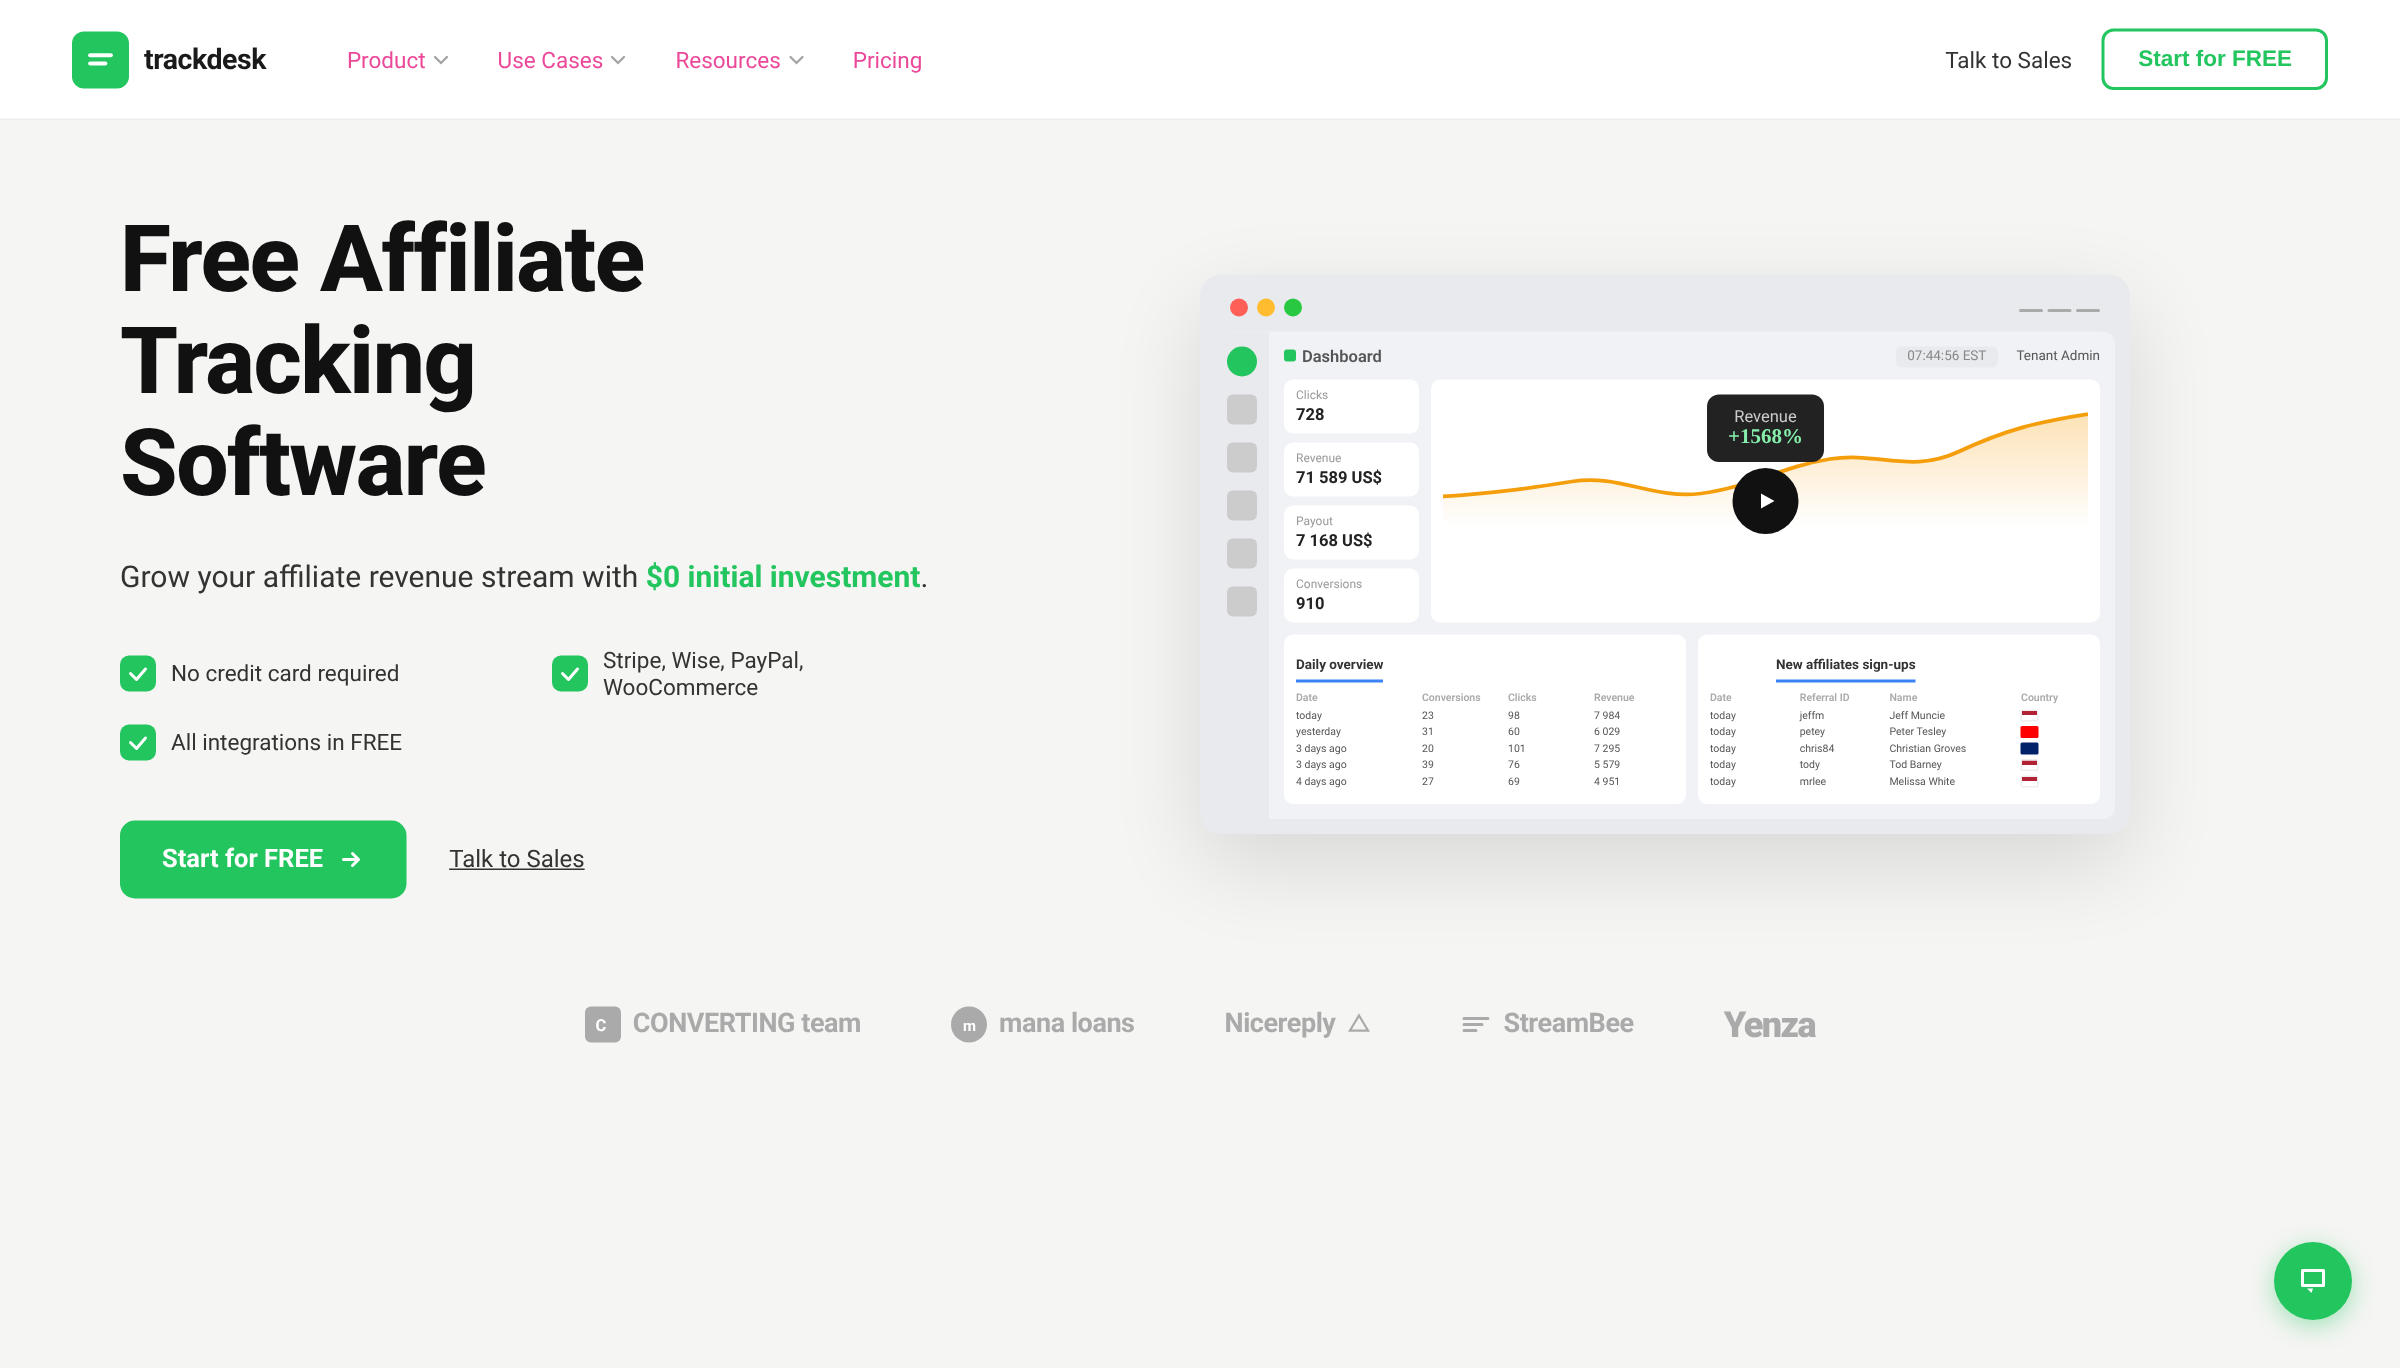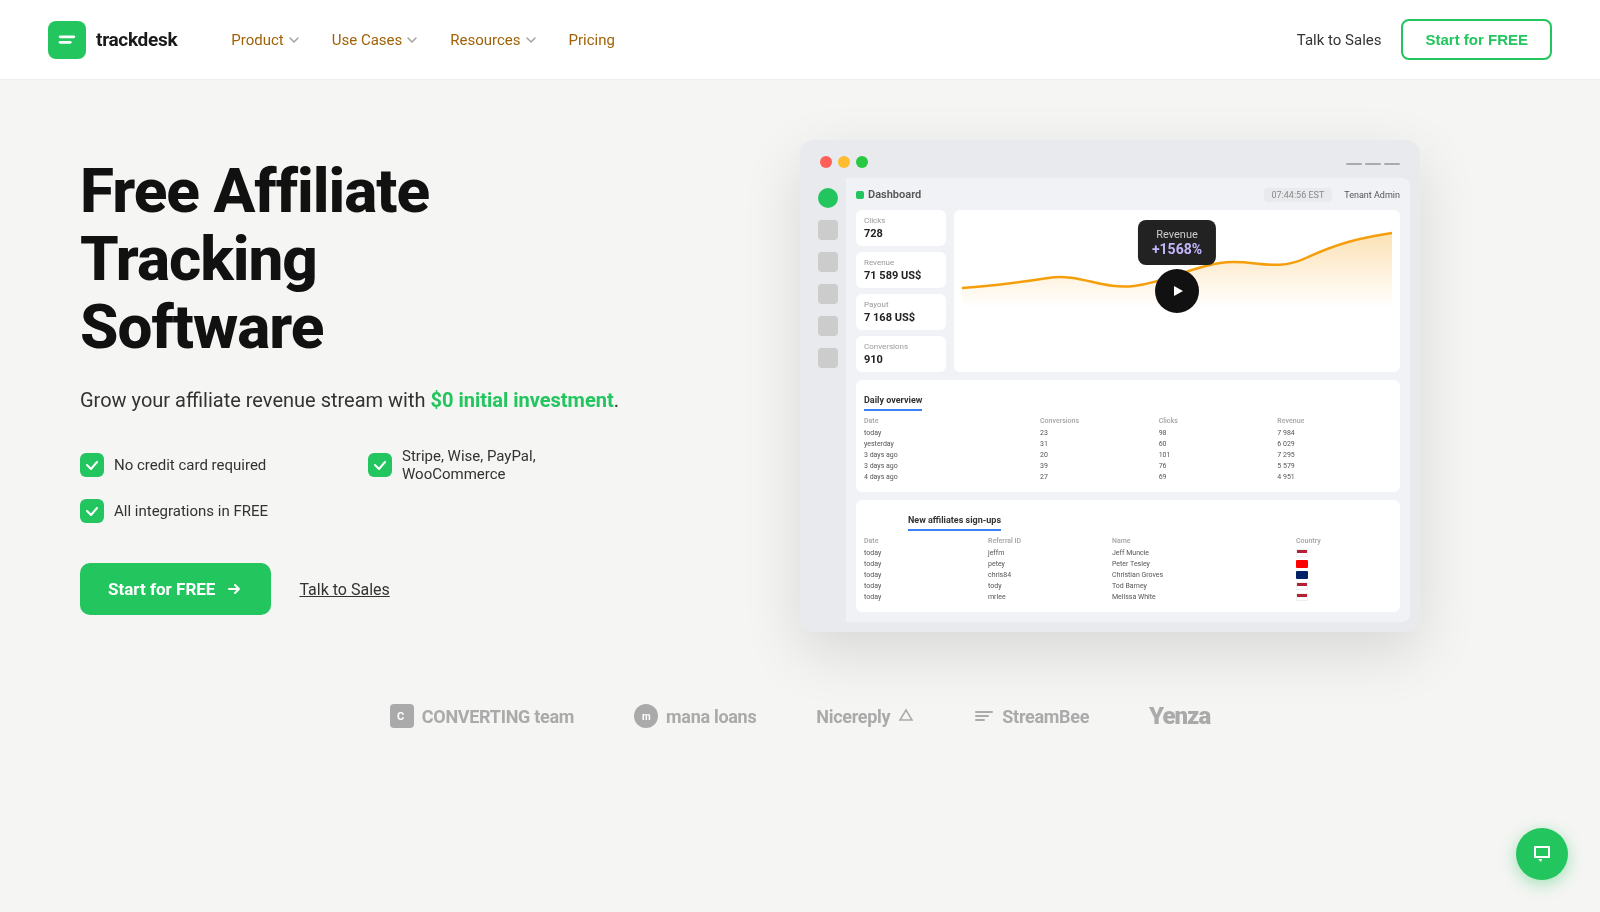--- a/index.html
+++ b/index.html
@@ -50,21 +50,21 @@
       align-items: center;
       gap: 4px;
       flex: 1;
     }
     .nav-item {
       display: flex;
       align-items: center;
       gap: 4px;
       padding: 8px 14px;
       font-size: 15px;
-      color: #a16207;
+      color: #ec4899;
       cursor: pointer;
       border-radius: 6px;
       text-decoration: none;
     }
     .nav-chevron {
       width: 12px;
       height: 12px;
       opacity: 0.6;
     }
     .header-actions {
@@ -292,21 +292,22 @@
       text-align: center;
       z-index: 10;
     }
     .revenue-tooltip-title {
       font-size: 11px;
       color: #ccc;
     }
     .revenue-tooltip-value {
       font-size: 14px;
       font-weight: 700;
-      color: #c4b5fd;
+      color: #86efac;
+      font-family: Liberation Serif, serif;
     }
     .play-btn {
       position: absolute;
       top: 50%;
       left: 50%;
       transform: translate(-50%, -50%);
       width: 44px;
       height: 44px;
       background: #111;
       border-radius: 50%;
@@ -318,21 +319,20 @@
     }
     .chart-svg {
       width: 100%;
       height: 80px;
       margin-top: 10px;
     }
     .dash-bottom {
       display: flex;
       gap: 8px;
       margin-top: 8px;
-      flex-direction: column;
     }
     .dash-table {
       flex: 1;
       background: #fff;
       border-radius: 6px;
       padding: 8px;
     }
     .dash-table-title {
       font-size: 9px;
       font-weight: 700;

